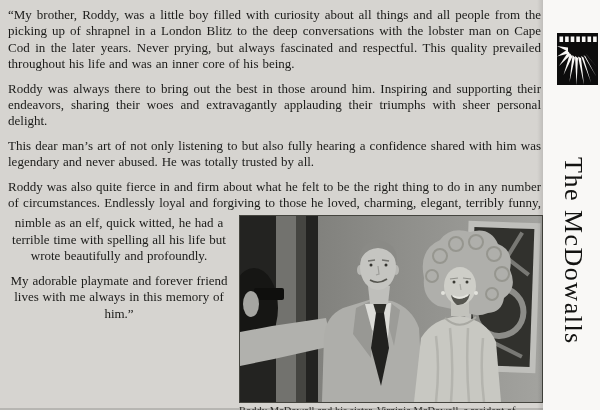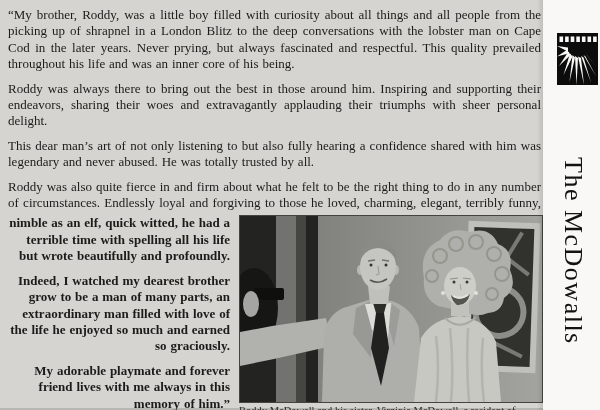--- a/index.html
+++ b/index.html
@@ -15,21 +15,21 @@
     background:rgba(0,0,0,0.14);
   }
   .content{position:absolute;left:8px;top:7px;width:533px;}
   .content p{
     margin:0 0 8px 0;font-size:13px;line-height:16.4px;
     text-align:justify;word-spacing:0.6px;
   }
   .content p.cont{margin-bottom:4px;text-align-last:justify;}
   .bottom{display:flex;gap:9px;margin-top:1px;}
   .narrow{width:222px;flex:none;}
-  .narrow p{text-align:right;text-align-last:auto;margin-bottom:8px;font-weight:bold;}
+  .narrow p{text-align:center;text-align-last:auto;margin-bottom:8px;}
   .photo-block{flex:none;width:302px;margin:0;}
   svg.photo{width:302px;height:186px;display:block;border:1px solid #45453f;background:#8d8d89;}
   .caption{
     font-size:10.5px;line-height:11.5px;margin-top:2px;color:#2d2d29;
     width:296px;
   }
   .edge-shadow{
     position:absolute;right:57px;top:0;bottom:0;width:6px;
     background:linear-gradient(to right, rgba(0,0,0,0), rgba(0,0,0,0.10));
   }
@@ -52,21 +52,20 @@
 
   <div class="content">
     <p>“My brother, Roddy, was a little boy filled with curiosity about all things and all people from the picking up of shrapnel in a London Blitz to the deep conversations with the lobster man on Cape Cod in the later years.  Never prying, but always fascinated and respectful.  This quality prevailed throughout his life and was an inner core of his being.</p>
     <p>Roddy was always there to bring out the best in those around him.  Inspiring and supporting their endeavors, sharing their woes and extravagantly applauding their triumphs with sheer personal delight.</p>
     <p>This dear man’s art of not only listening to but also fully hearing a confidence shared with him was legendary and never abused.  He was totally trusted by all.</p>
     <p class="cont">Roddy was also quite fierce in and firm about what he felt to be the right thing to do in any number of circumstances.  Endlessly loyal and forgiving to those he loved, charming, elegant, terribly funny,</p>
 
     <div class="bottom">
       <div class="narrow">
         <p>nimble as an elf, quick witted, he had a terrible time with spelling all his life but wrote beautifully and profoundly.</p>
-        <p>Indeed, I watched my dearest brother grow to be a man of many parts, an extraordinary man filled with love of the life he enjoyed so much and earned so graciously.</p>
         <p>My adorable playmate and forever friend lives with me always in this memory of him.”</p>
 
       </div>
 
       <figure class="photo-block">
         <svg class="photo" viewBox="0 0 302 186" aria-hidden="true">
           <defs>
             <linearGradient id="wall" x1="0" y1="0" x2="1" y2="0">
               <stop offset="0" stop-color="#757571"></stop>
               <stop offset="0.55" stop-color="#8f8f8b"></stop>

